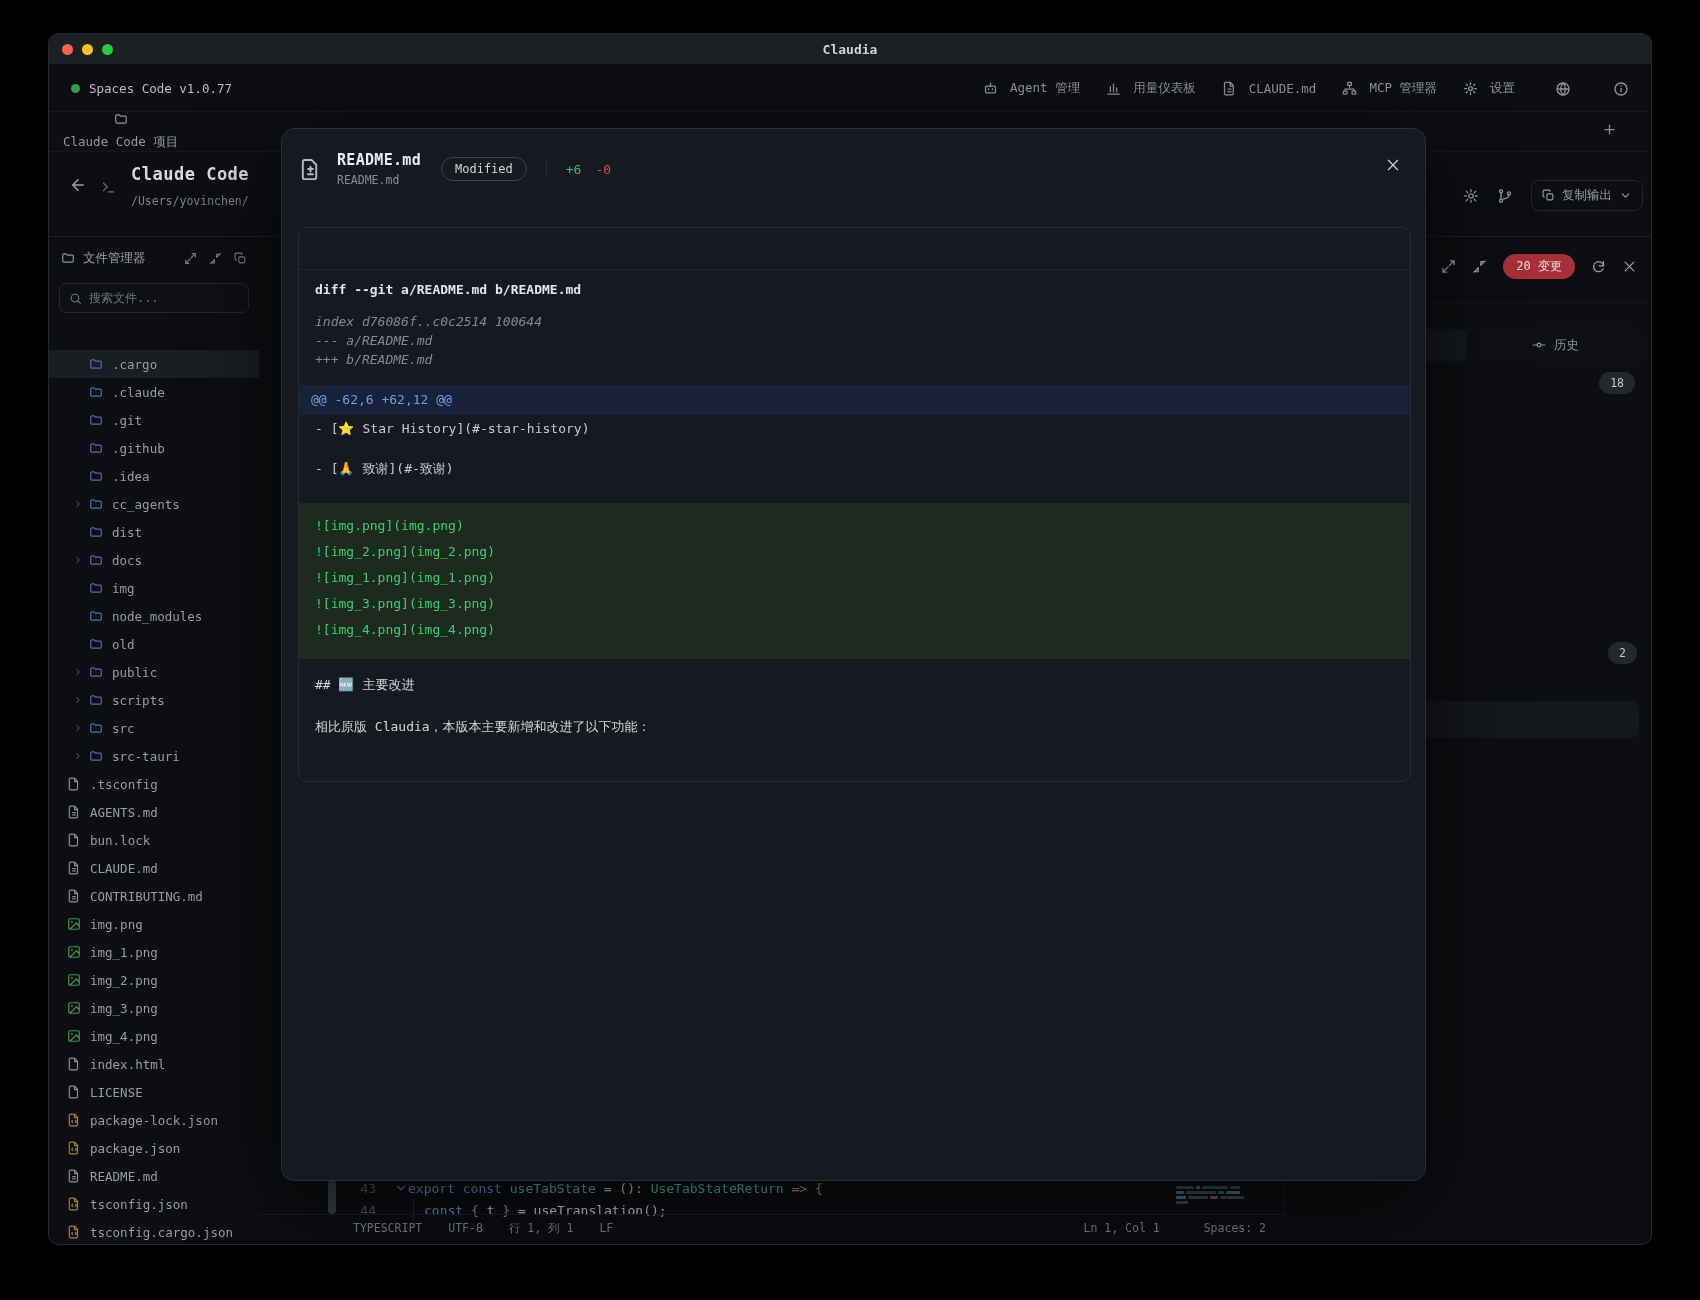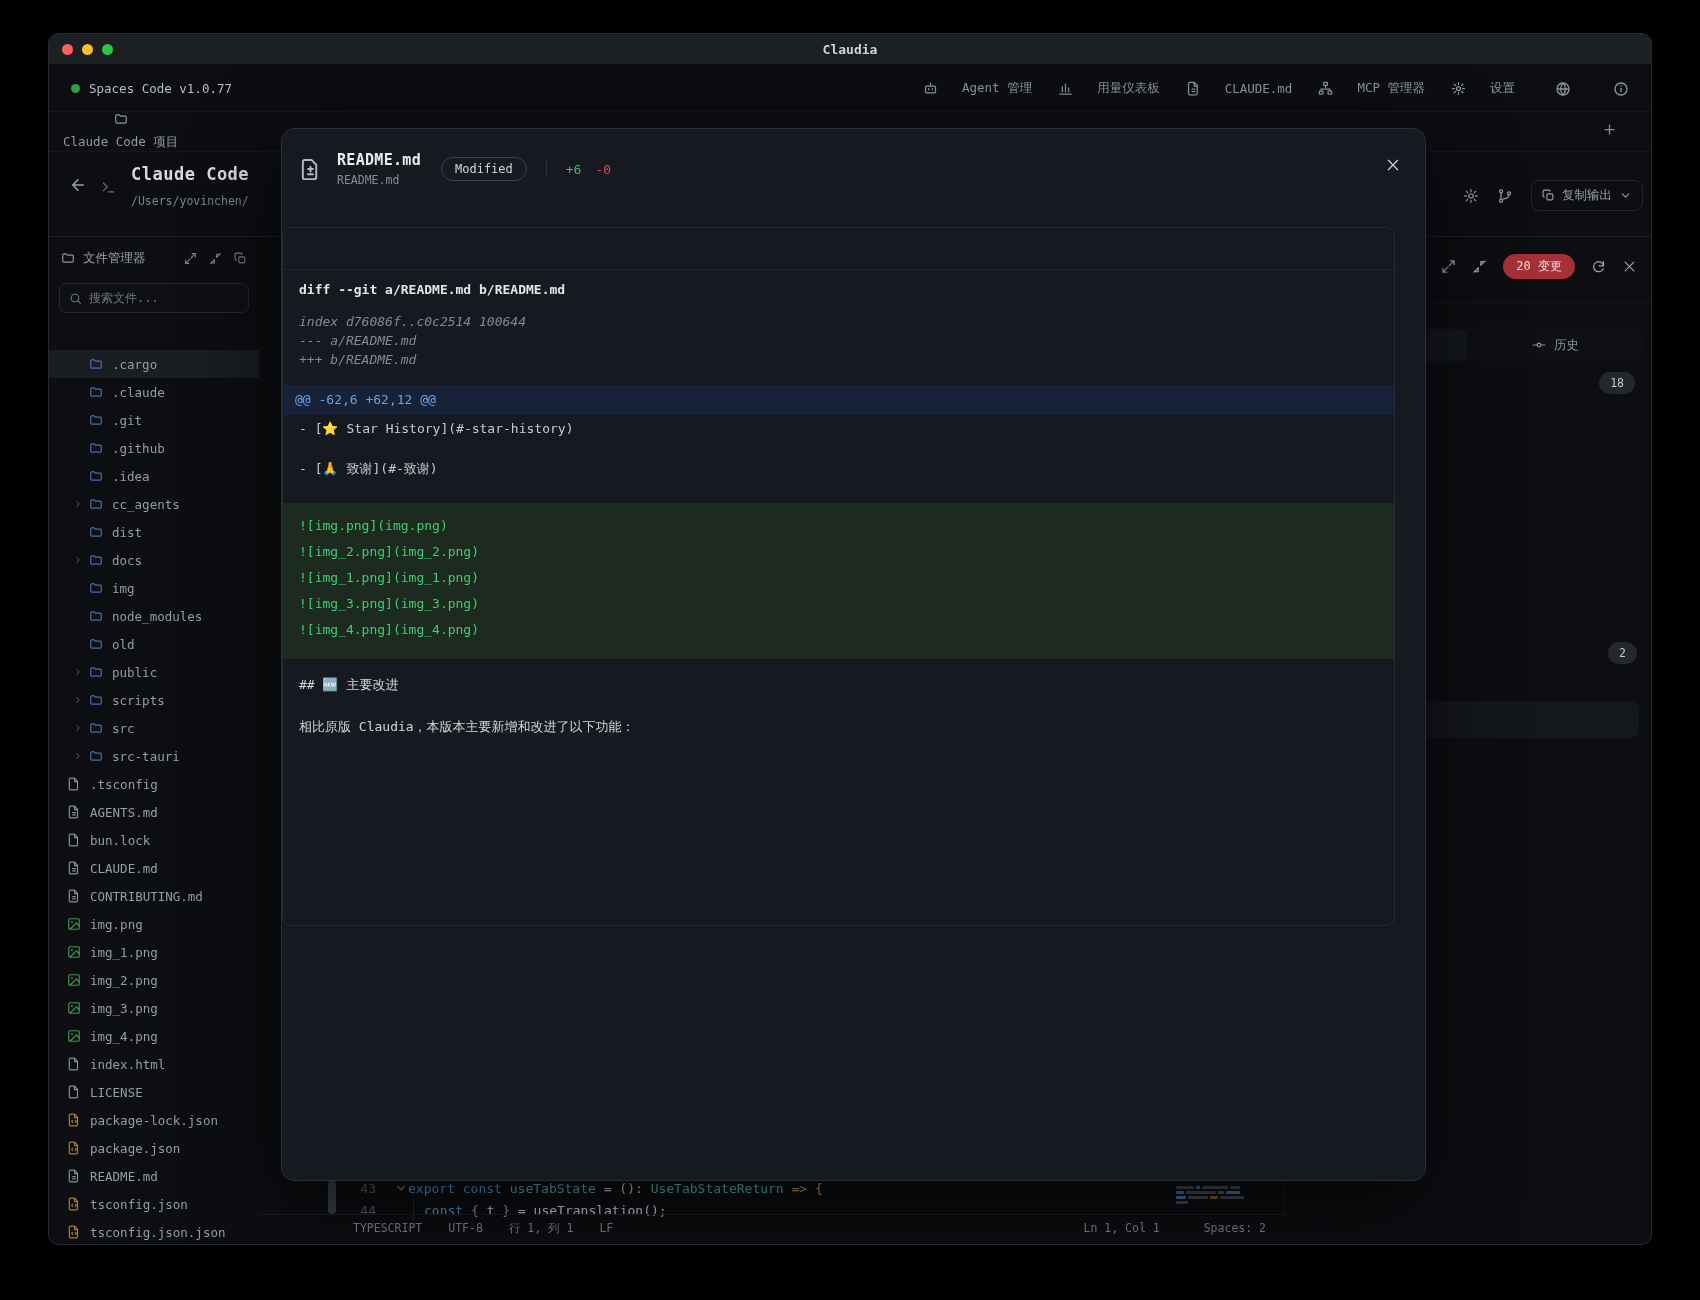--- a/index.html
+++ b/index.html
@@ -19,21 +19,21 @@
   .win-title { position:absolute; left:0; right:0; text-align:center; color:#d3d4d6;
                font-size:13px; font-weight:bold; pointer-events:none; }
 
   
   .appbar { position:absolute; left:0; top:32px; right:0; height:46px;
             display:flex; align-items:center; border-bottom:1px solid #14171b; }
   .app-status { display:flex; align-items:center; gap:9px; margin-left:22px; }
   .dot-green { width:9px; height:9px; border-radius:50%; background:#2f9e44; }
   .version { color:#b9bec5; font-size:12.5px; }
   .app-menu { margin-left:auto; display:flex; align-items:center; gap:26px; padding-right:22px; }
-  .menu-item { display:flex; align-items:center; gap:24px; color:#8f959d; font-size:12.5px; cursor:default; }
+  .menu-item { display:flex; align-items:center; gap:12px; color:#8f959d; font-size:12.5px; cursor:default; }
   .micon { width:15px; height:15px; }
   .icon-btn { color:#8f959d; display:flex; align-items:center; }
   .icon-btn svg { width:16px; height:16px; }
   .ml18{margin-left:14px}.ml24{margin-left:16px}
 
   
   .tabbar { position:absolute; left:0; top:78px; right:0; height:40px;
             display:flex; align-items:center; border-bottom:1px solid #14171b; }
   .proj-tab { display:flex; align-items:center; gap:8px; color:#9299a2; font-size:12.5px; margin-left:14px;flex-direction:column; }
   .proj-tab svg { width:14px; height:14px; }
@@ -131,21 +131,21 @@
   .mh-title { color:#e9ebee; font-size:15px; font-weight:bold; letter-spacing:.3px; }
   .mh-sub { color:#868d96; font-size:11.5px; margin-top:4px; }
   .mh-pill { margin-left:20px; border:1px solid #3c424a; color:#d2d6db; font-size:12px;
              padding:4px 13px; border-radius:999px; }
   .mh-vr { width:1px; height:18px; background:#2a2f36; margin:0 19px; }
   .mh-adds { color:#46b96b; font-size:13px; }
   .mh-dels { color:#e5484d; font-size:13px; margin-left:14px; }
   .modal-close { position:absolute; right:24px; top:28px; color:#c6cad0; }
   .modal-close svg { width:16px; height:16px; }
 
-  .diff-panel { position:absolute; left:0; top:98px; width:1113px; height:699px;
+  .diff-panel { position:absolute; left:16px; top:98px; width:1113px; height:555px;
                 border:1px solid #262b32; border-radius:9px; overflow:hidden; }
   .dp-head { height:42px; border-bottom:1px solid #22262d; }
   .dp-body { padding-top:8px; font-size:13px; }
   .d-header { padding:0 16px; line-height:24px; font-weight:bold; color:#e4e6e9; }
   .d-meta { padding:0 16px; line-height:19px; font-style:italic; color:#838a93; }
   .d-meta.first { margin-top:10px; }
   .d-hunk { margin-top:16px; height:30px; line-height:30px; padding:0 12px;
             background:#172238; color:#6aa1e0; }
   .d-ctx { padding:0 16px; line-height:28px; color:#c6cad1; }
   .d-ctx.first { margin-top:12px; }
@@ -637,21 +637,21 @@
       <svg class="f-icon t-json">
             <use href="#i-code"></use>
           </svg>
       <span class="f-name">tsconfig.json</span>
     </div>
         <div class="frow">
 
       <svg class="f-icon t-json">
             <use href="#i-code"></use>
           </svg>
-      <span class="f-name">tsconfig.json.json</span>
+      <span class="f-name">tsconfig.cargo.json</span>
     </div>
       </div>
   </div>
 
   <div class="editor">
     <div class="code-line l43">
       <span class="ln">43</span>
       <svg class="fold">
           <use href="#i-chevdown"></use>
         </svg>

